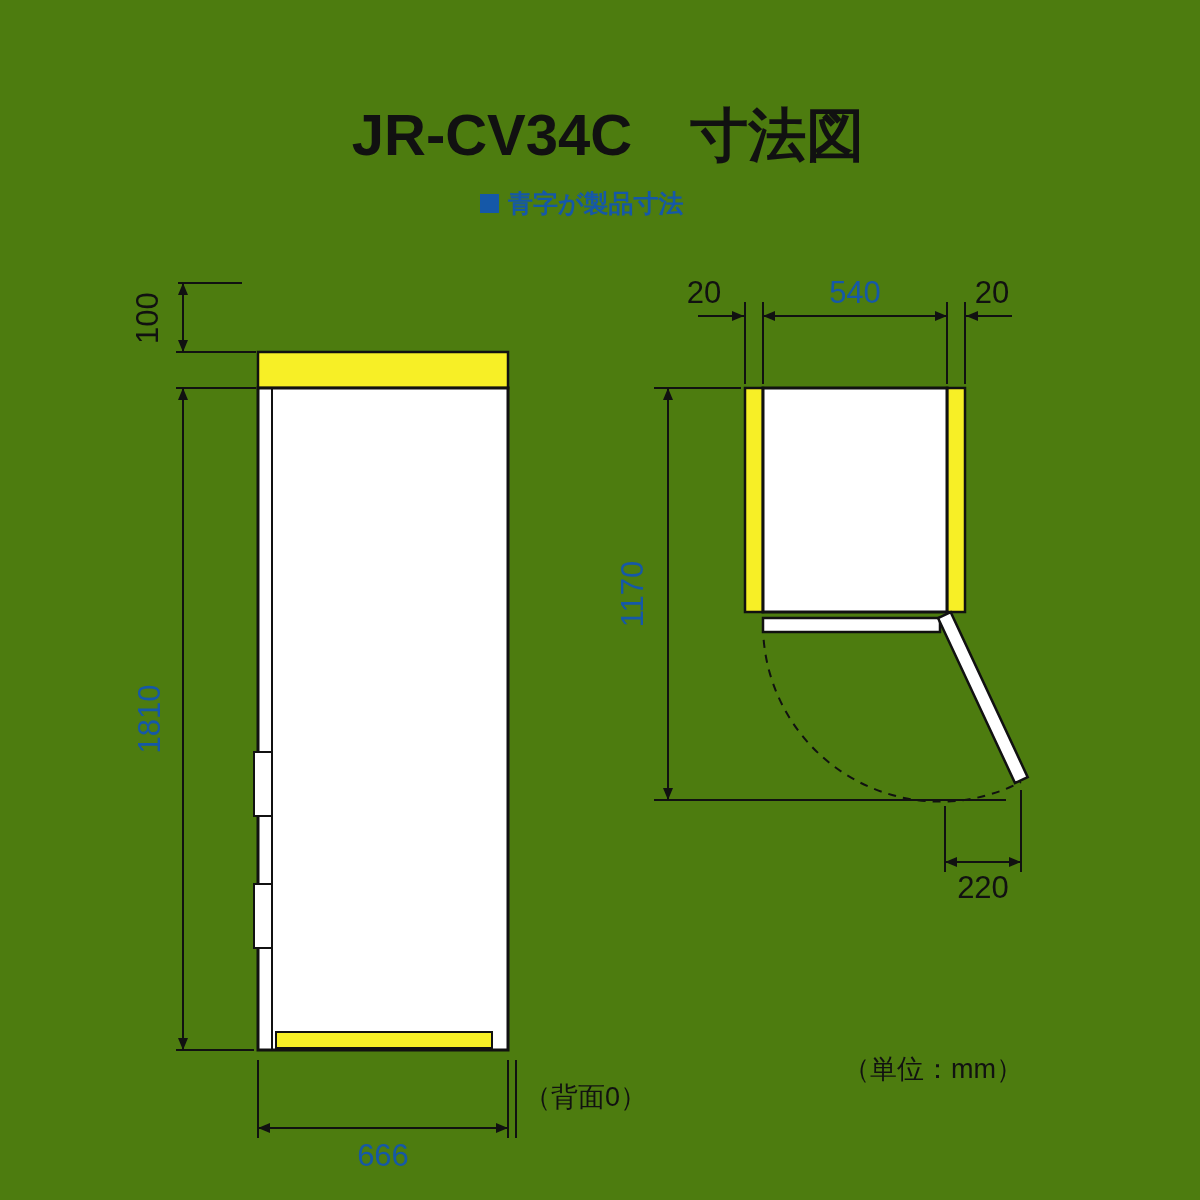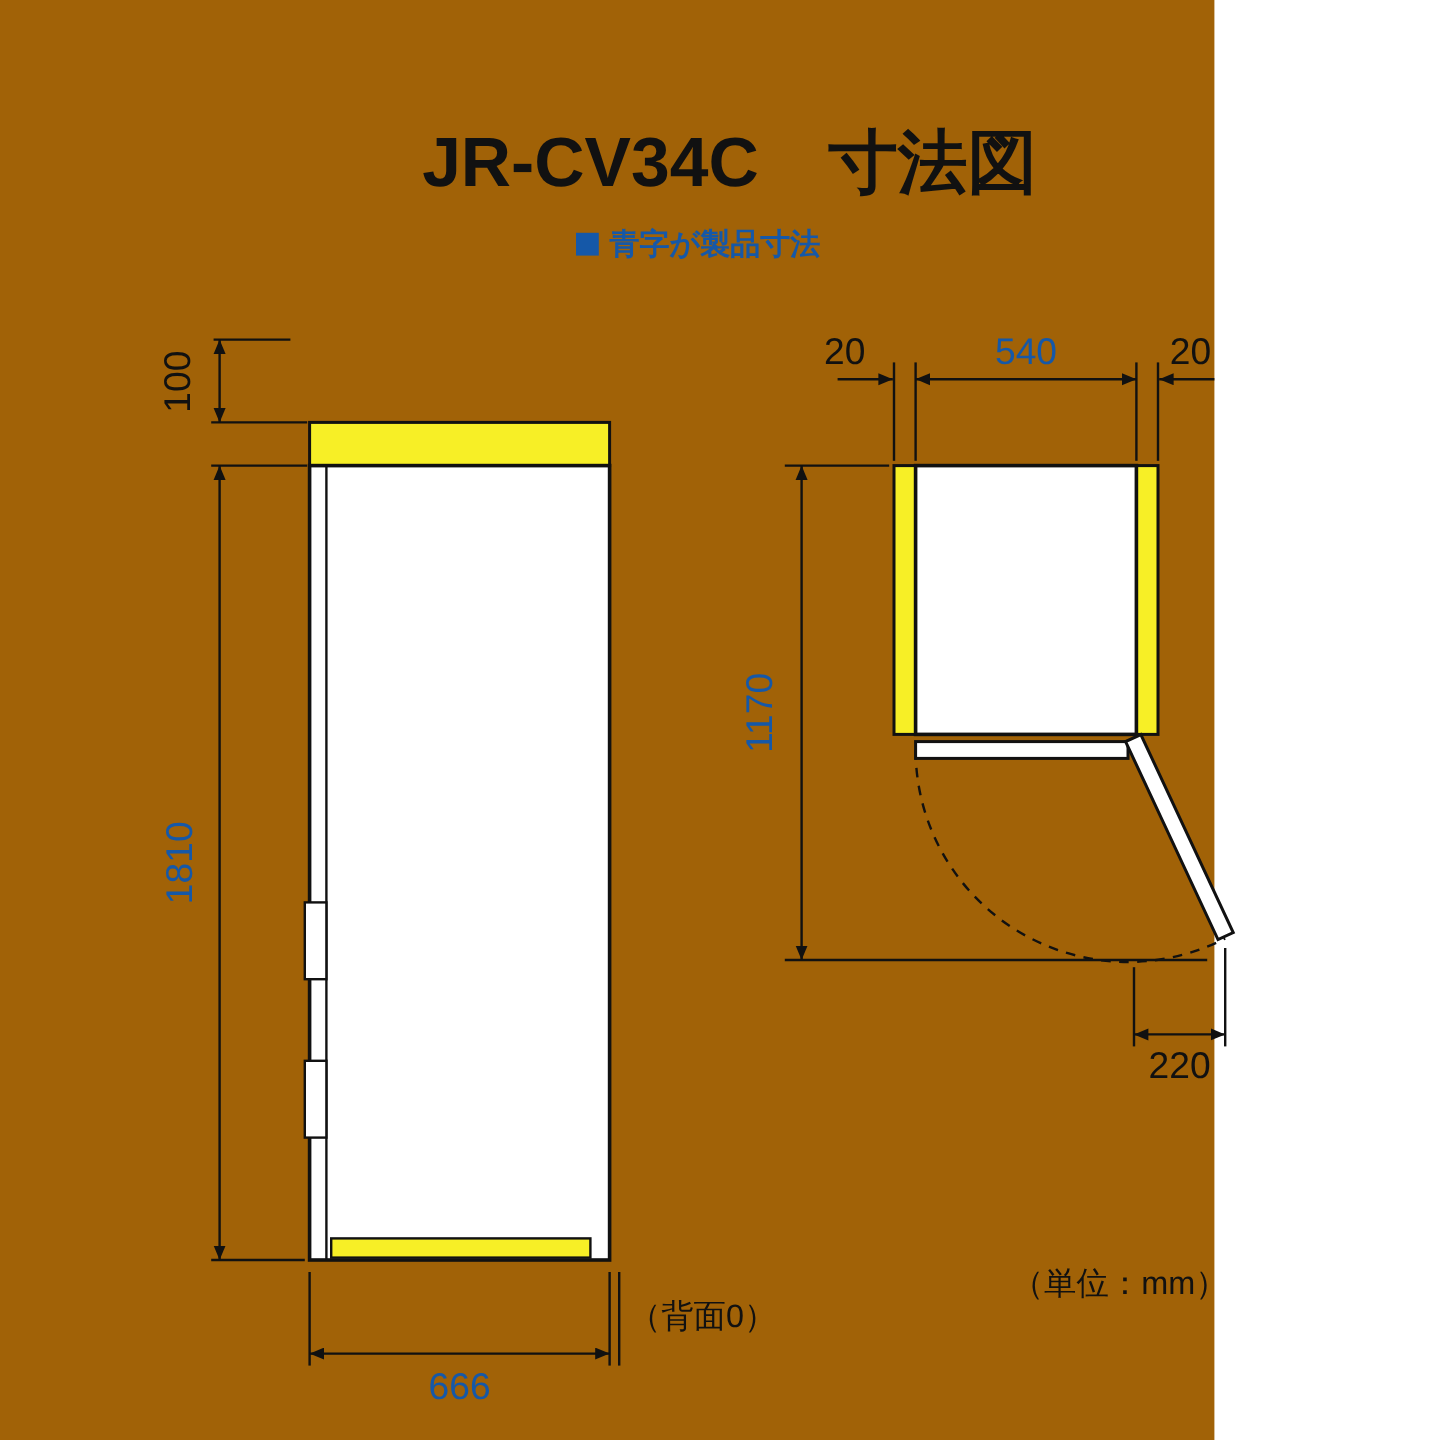--- a/index.html
+++ b/index.html
@@ -5,23 +5,23 @@
   html, body {
     margin: 0;
     padding: 0;
     background: #ffffff;
     width: 1200px;
     height: 1200px;
     font-family: "Liberation Sans", "DejaVu Sans", sans-serif;
   }
   .page {
     position: relative;
-    width: 1012px;
+    width: 1200px;
     height: 1200px;
-    background: #a16207;
+    background: #4d7c0f;
   }
   svg { display: block; }
   text {
     font-family: "Liberation Sans", "DejaVu Sans", sans-serif;
   }
   .title-text   { font-size: 58px; font-weight: bold; }
   .legend-text  { font-size: 25px; font-weight: 600; }
   .dim-text     { font-size: 31px; }
   .note-text    { font-size: 27px; }
 </style>

